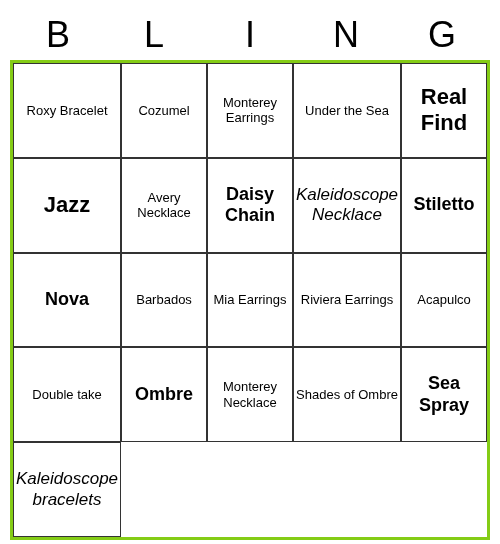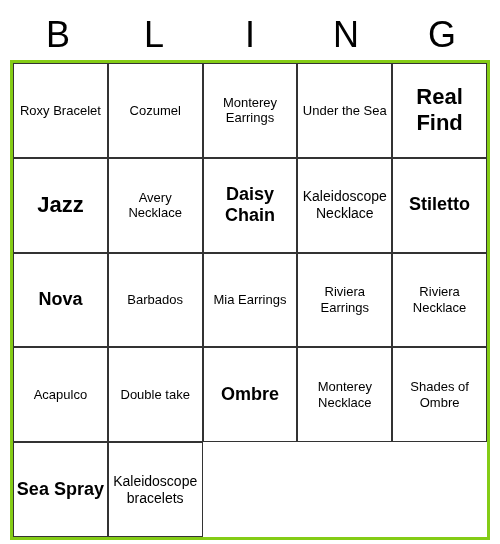--- a/index.html
+++ b/index.html
@@ -46,21 +46,22 @@
     }
     .cell.large-text {
       font-size: 22px;
       font-weight: bold;
     }
     .cell.medium-text {
       font-size: 18px;
       font-weight: bold;
     }
     .cell.small-text {
-      font-size: 14px;
+      font-size: 17px;
+      font-style: italic;
     }
   </style>
 </head>
 <body>
 
 <div class="header">
 </div>
 
 <div style="display:flex; flex-direction:column; align-items:center; width:100%;">
   <div class="header">
@@ -78,21 +79,20 @@
       <div class="cell large-text">Real Find</div>
       <div class="cell large-text">Jazz</div>
       <div class="cell">Avery Necklace</div>
       <div class="cell medium-text">Daisy Chain</div>
       <div class="cell small-text">Kaleidoscope Necklace</div>
       <div class="cell medium-text">Stiletto</div>
       <div class="cell medium-text">Nova</div>
       <div class="cell">Barbados</div>
       <div class="cell">Mia Earrings</div>
       <div class="cell">Riviera Earrings</div>
-      <div class="cell">Riviera Necklace</div>
       <div class="cell">Acapulco</div>
       <div class="cell">Double take</div>
       <div class="cell medium-text">Ombre</div>
       <div class="cell">Monterey Necklace</div>
       <div class="cell">Shades of Ombre</div>
       <div class="cell medium-text">Sea Spray</div>
       <div class="cell small-text">Kaleidoscope bracelets</div>
     </div>
 </div>
 

